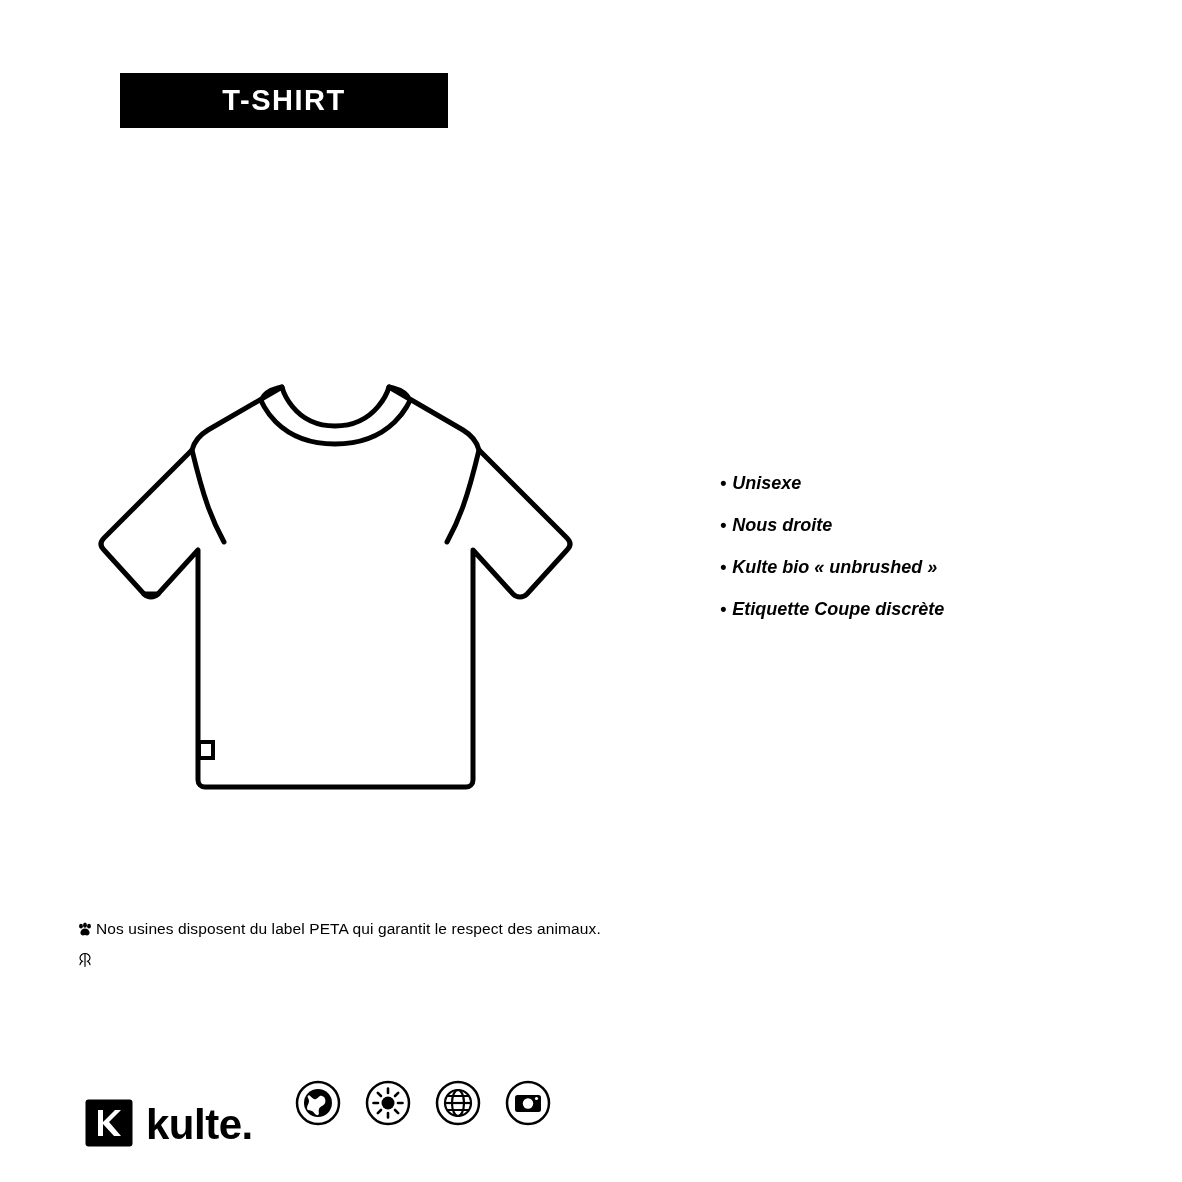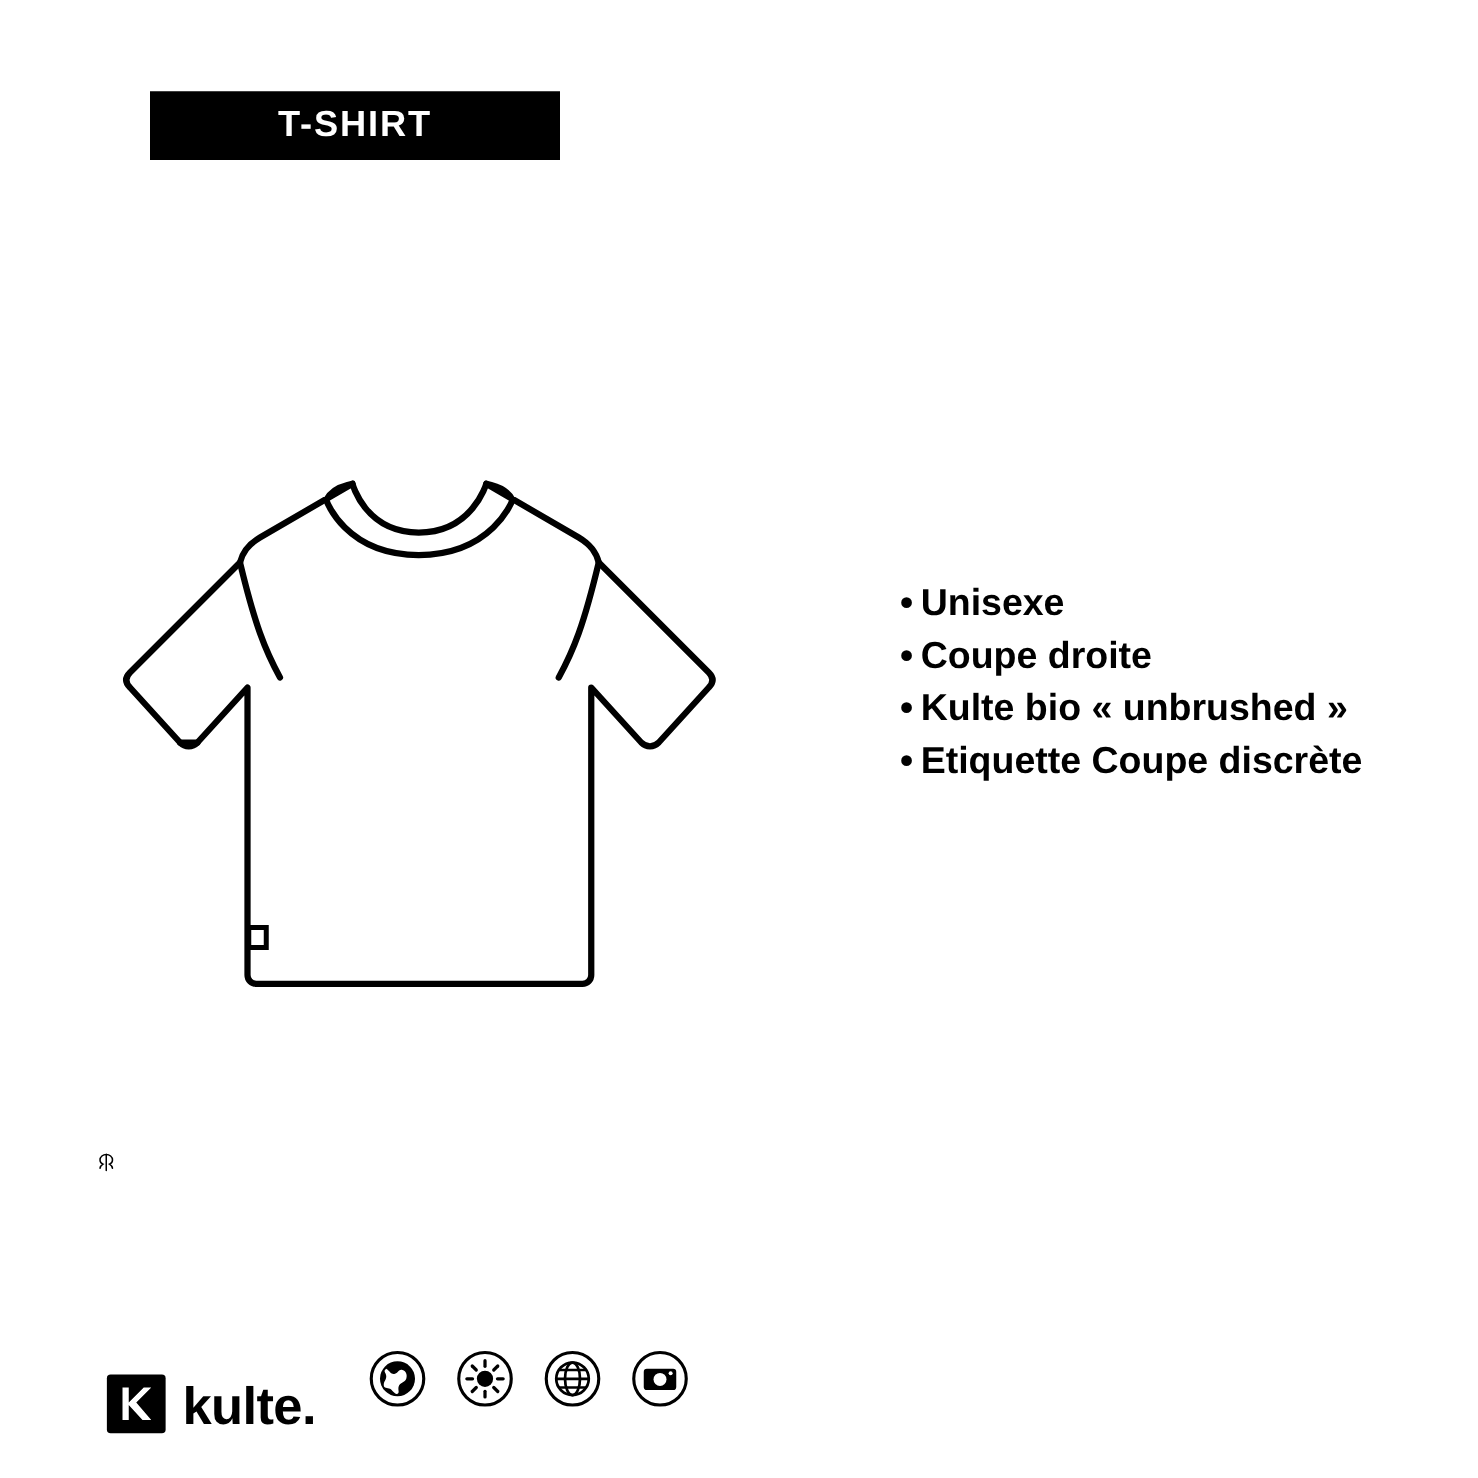--- a/index.html
+++ b/index.html
@@ -46,24 +46,25 @@
   }
 
   
   #feature-list {
     position: absolute;
     left: 720px;
     top: 462px;
     width: 430px;
   }
   #feature-list .feature-item {
-    font-size: 30px;
+    font-size: 18px;
     font-weight: bold;
     line-height: 42px;
     white-space: nowrap;
+    font-style: italic;
   }
   #feature-list .bullet {
     display: inline-block;
     margin-right: 6px;
   }
 
   
   #eco-notes {
     position: absolute;
     left: 74px;
@@ -183,32 +184,43 @@
 
     <rect x="113" y="372" width="14" height="16" stroke="#000000" stroke-width="4" fill="none"></rect>
   </svg>
 </div>
 
 <div id="feature-list">
   <div class="feature-item">
     <span class="bullet">•</span><span>Unisexe</span>
   </div>
   <div class="feature-item">
-    <span class="bullet">•</span><span>Coupe droite</span>
+    <span class="bullet">•</span><span>Nous droite</span>
   </div>
   <div class="feature-item">
     <span class="bullet">•</span><span>Kulte bio « unbrushed »</span>
   </div>
   <div class="feature-item">
     <span class="bullet">•</span><span>Etiquette Coupe discrète</span>
   </div>
 </div>
 
 <div id="eco-notes">
 
+  <div class="note-row">
+    <span class="note-icon">
+      <svg width="16" height="16" viewBox="0 0 16 16" xmlns="http://www.w3.org/2000/svg">
+        <ellipse cx="4" cy="4.2" rx="1.9" ry="2.4" fill="#000"></ellipse>
+        <ellipse cx="8" cy="3.2" rx="1.9" ry="2.6" fill="#000"></ellipse>
+        <ellipse cx="12" cy="4.2" rx="1.9" ry="2.4" fill="#000"></ellipse>
+        <path d="M8 6.6c2.6 0 4.6 2.1 4.6 4.2 0 1.6-1.3 2.6-2.8 2.6-1 0-1.3-.4-1.8-.4s-.8.4-1.8.4c-1.5 0-2.8-1-2.8-2.6 0-2.1 2-4.2 4.6-4.2z" fill="#000"></path>
+      </svg>
+    </span>
+    <span class="note-text">Nos usines disposent du label PETA qui garantit le respect des animaux.</span>
+  </div>
 
 
   <div class="note-row">
     <span class="note-icon">
       <svg width="16" height="16" viewBox="0 0 16 16" xmlns="http://www.w3.org/2000/svg">
         <path d="M8 1.5c-2.6 0-5 1.9-5 4.4 0 1.5 1 2.8 2.4 3.4C4.3 10 3.3 11.2 3 12.6" stroke="#000" stroke-width="1.2" fill="none" stroke-linecap="round"></path>
         <path d="M8 1.5c2.6 0 5 1.9 5 4.4 0 1.5-1 2.8-2.4 3.4 1.1.7 2.1 1.9 2.4 3.3" stroke="#000" stroke-width="1.2" fill="none" stroke-linecap="round"></path>
         <path d="M8 1.5v12.8" stroke="#000" stroke-width="1.2" stroke-linecap="round"></path>
       </svg>
     </span>

